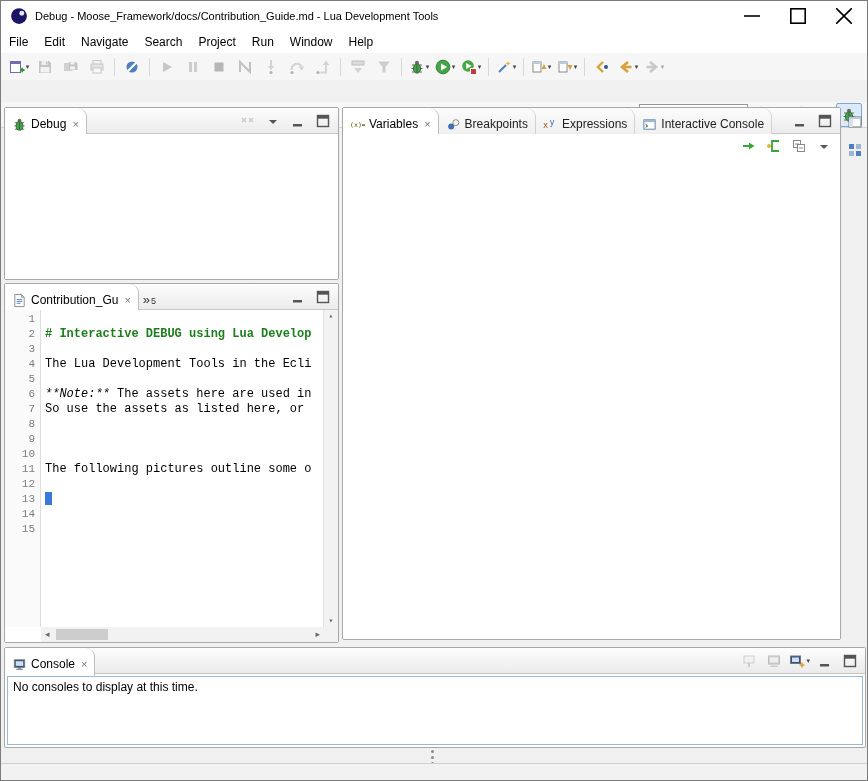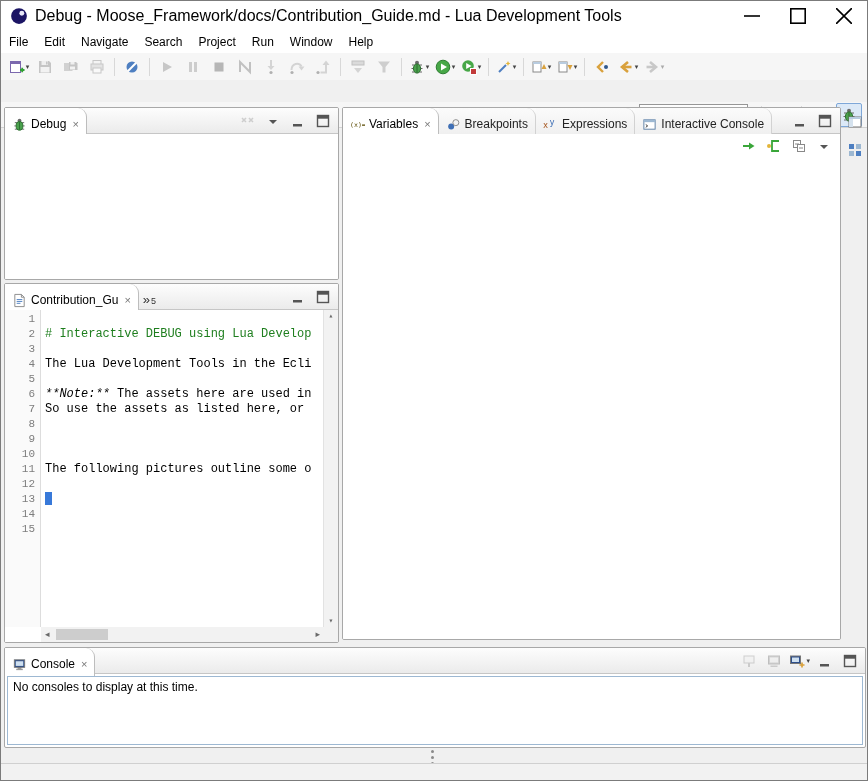--- a/index.html
+++ b/index.html
@@ -3,21 +3,21 @@
 <meta charset="utf-8">
 <style>
   html,body{margin:0;padding:0;background:#d8d8d8;}
   body{width:868px;height:781px;font-family:"Liberation Sans",sans-serif;font-size:12px;color:#000;}
   .window{position:relative;width:866px;height:779px;border:1px solid #7b7b7b;background:#f0f0f0;overflow:hidden;}
 
   
   .titlebar{height:30px;background:#fff;display:flex;align-items:center;}
   .app-icon{width:18px;height:18px;margin:0 7px 0 9px;display:flex;align-items:center;}
   .app-icon svg{width:18px;height:18px;}
-  .title-text{font-size:16px;white-space:nowrap;}
+  .title-text{font-size:11px;white-space:nowrap;}
   .win-controls{margin-left:auto;display:flex;height:100%;}
   .win-btn{width:46px;display:flex;align-items:center;justify-content:center;}
 
   
   .menubar{height:22px;background:#fff;display:flex;align-items:center;}
   .menu-item{padding:3px 8px;cursor:default;}
 
   
   .toolbar-row1{height:27px;background:#f6f6f6;display:flex;align-items:center;padding-left:5px;}
   .toolbar-row2{height:25px;background:#f6f6f6;border-bottom:1px solid #d4d4d4;display:flex;align-items:center;justify-content:flex-end;padding-right:5px;gap:3px;margin-top:22px;}
@@ -49,21 +49,21 @@
 
   
   #editor-panel{left:3px;top:282px;width:333px;height:358px;}
   .more-tabs{align-self:flex-end;display:flex;align-items:flex-end;padding:0 6px 2px 4px;color:#333;font-size:13px;}
   .more-count{font-size:9px;margin-left:1px;margin-bottom:1px;}
   .editor-body{flex:1;display:flex;overflow:hidden;font-family:"Liberation Mono",monospace;font-size:12px;line-height:15px;}
   .gutter{width:36px;background:#fafafa;border-right:1px solid #ddd;color:#7d7d7d;text-align:right;padding:2px 5px 0 0;box-sizing:border-box;font-size:11px;}
   .ln{height:15px;}
   .code{flex:1;padding:2px 0 0 4px;overflow:hidden;background:#fff;}
   .cl{height:15px;white-space:pre;}
-  .seg-heading{color:var(--md-heading,#1e7e1e);font-weight:normal;}
+  .seg-heading{color:var(--md-heading,#1e7e1e);font-weight:bold;}
   .seg-italic{font-style:italic;}
   .caret{display:inline-block;width:7px;height:13px;background:var(--cursor,#3879d9);vertical-align:-2px;}
   .vscroll{width:14px;background:#f2f2f2;border-left:1px solid #e2e2e2;display:flex;flex-direction:column;justify-content:space-between;align-items:center;}
   .scroll-arrow{font-size:8px;color:#6a6a6a;padding:2px 0;line-height:1;}
   .editor-hscroll{height:15px;flex-shrink:0;display:flex;background:#fff;}
   .hscroll-pad{width:36px;background:#fff;}
   .hscroll-track{flex:1;background:#f2f2f2;display:flex;align-items:center;position:relative;}
   .scroll-arrow.h{padding:0 4px;font-size:9px;}
   .hthumb{width:52px;height:11px;background:#cdcdcd;margin-left:2px;}
   .hspacer{flex:1;}

